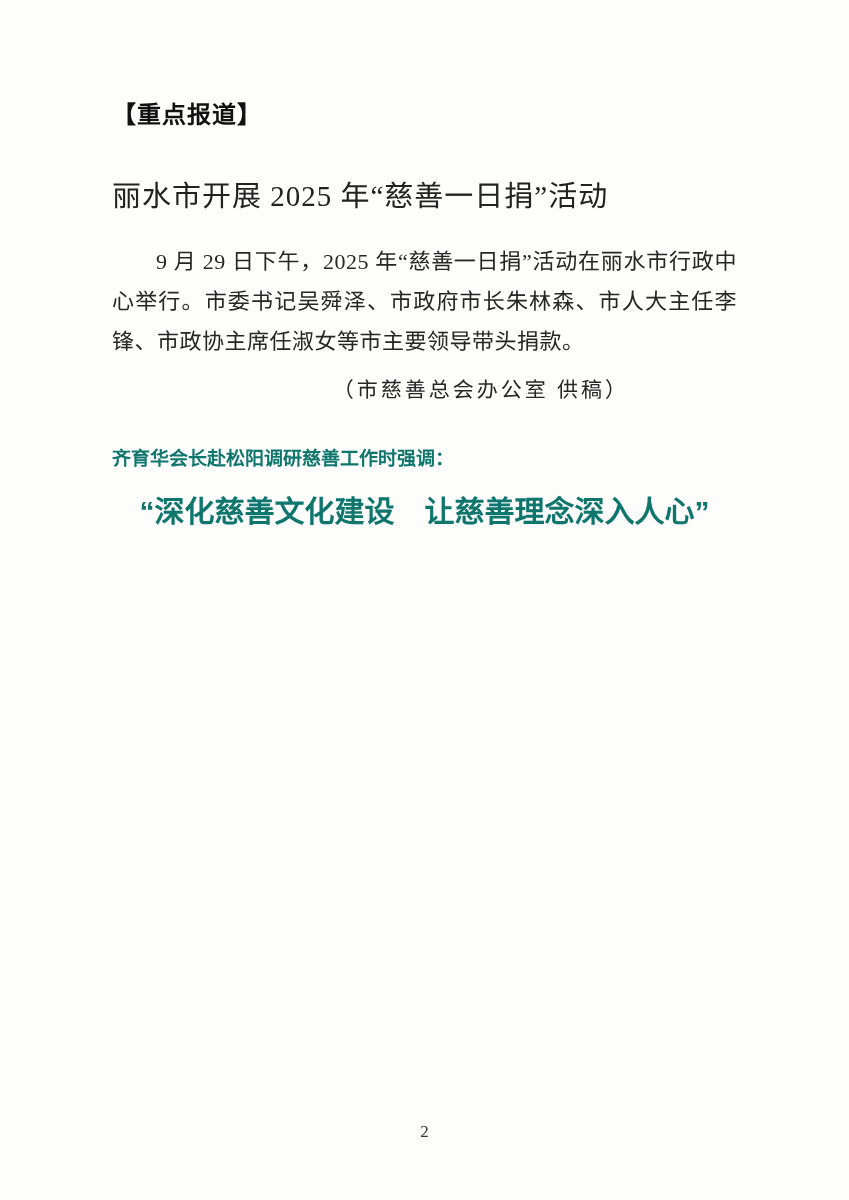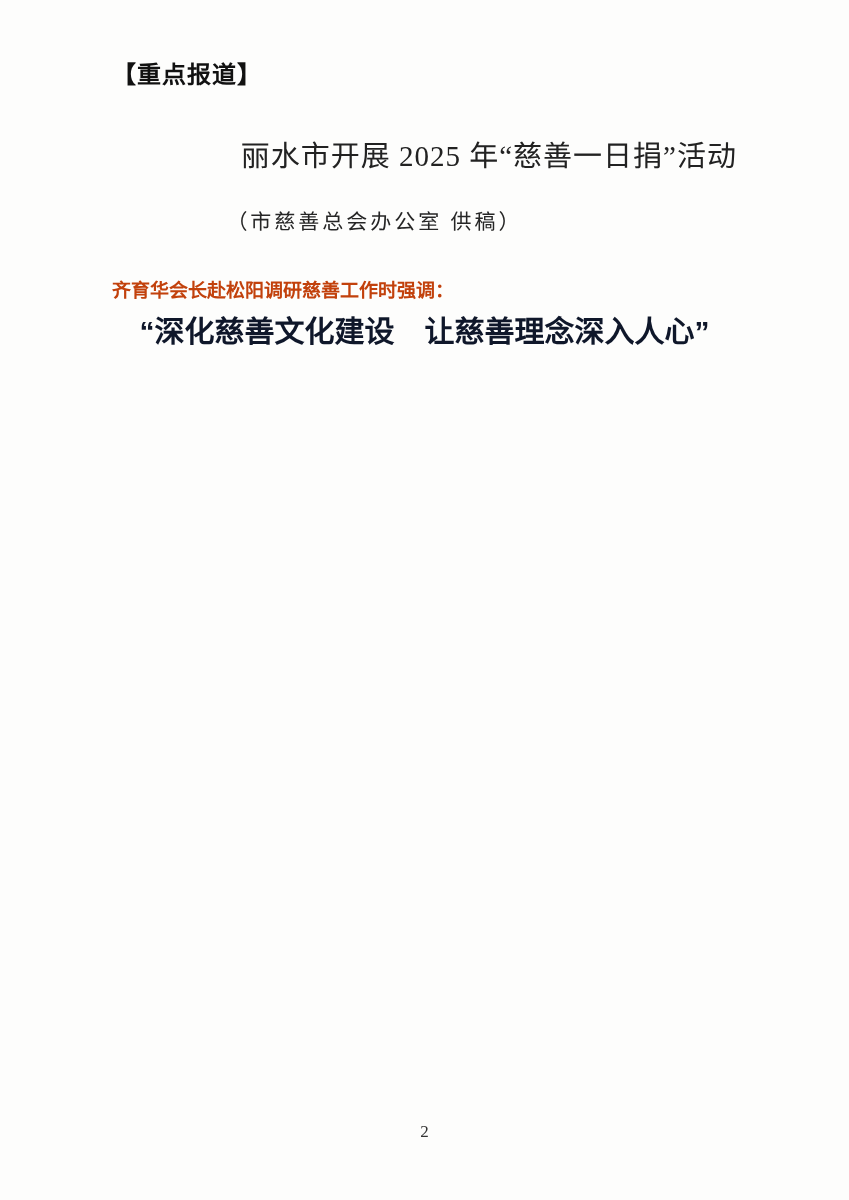--- a/index.html
+++ b/index.html
@@ -9,80 +9,80 @@
   }
   .page {
     position: relative;
     width: 849px;
     height: 1200px;
     margin: 0 auto;
     background: #fdfdfc;
     color: #1c1c1c;
     font-family: "Liberation Serif", "DejaVu Serif", serif;
     box-sizing: border-box;
-    padding: 60px 112px 0 112px;
+    padding: 100px 112px 0 112px;
     overflow: hidden;
   }
   .section-heading {
     font-family: "Liberation Sans", "DejaVu Sans", sans-serif;
     font-size: 24px;
     font-weight: 700;
     color: #111111;
     line-height: 30px;
     letter-spacing: 1px;
   }
   .article1-title {
     margin-top: 46px;
     font-size: 29px;
     font-weight: 500;
-    text-align: right;
+    text-align: left;
     line-height: 40px;
     color: #222222;
     letter-spacing: 1px;
   }
   .body-block {
     margin-top: 26px;
   }
   .para {
     margin: 0;
     font-size: 22px;
     line-height: 40px;
     text-indent: 2em;
     text-align: justify;
     text-justify: inter-ideograph;
     color: #262626;
     letter-spacing: 0.5px;
   }
   .attribution {
-    margin: 16px;
+    margin: 8px;
     font-size: 21px;
     line-height: 40px;
-    text-align: center;
+    text-align: right;
     padding-right: 100px;
     letter-spacing: 3px;
     color: #262626;
   }
   .article2 {
     margin-top: 36px;
   }
   .kicker {
     font-family: "Liberation Sans", "DejaVu Sans", sans-serif;
     font-size: 19px;
     font-weight: 700;
     line-height: 26px;
-    color: #c2410c;
+    color: #0f766e;
   }
   .article2-title {
     font-family: "Liberation Sans", "DejaVu Sans", sans-serif;
-    margin-top: 8px;
+    margin-top: 20px;
     font-size: 30px;
     font-weight: 700;
     line-height: 40px;
     text-align: center;
-    color: #0f172a;
+    color: #0f766e;
   }
   .article2 .body-block {
     margin-top: 24px;
   }
   .page-footer {
     position: absolute;
     left: 0;
     right: 0;
     bottom: 58px;
     text-align: center;
@@ -97,20 +97,21 @@
 <body>
 
 <div class="page">
 
   <div class="section-heading">【重点报道】</div>
 
   <div>
     <h1 class="article1-title">丽水市开展 2025 年“慈善一日捐”活动</h1>
 
     <div class="body-block">
+      <p class="para">9 月 29 日下午，2025 年“慈善一日捐”活动在丽水市行政中心举行。市委书记吴舜泽、市政府市长朱林森、市人大主任李锋、市政协主席任淑女等市主要领导带头捐款。</p>
       <p class="attribution">（市慈善总会办公室 供稿）</p>
     </div>
   </div>
 
   <div class="article2">
     <div class="kicker">齐育华会长赴松阳调研慈善工作时强调：</div>
     <h2 class="article2-title">“深化慈善文化建设　让慈善理念深入人心”</h2>
 
     <div class="body-block">
     </div>

